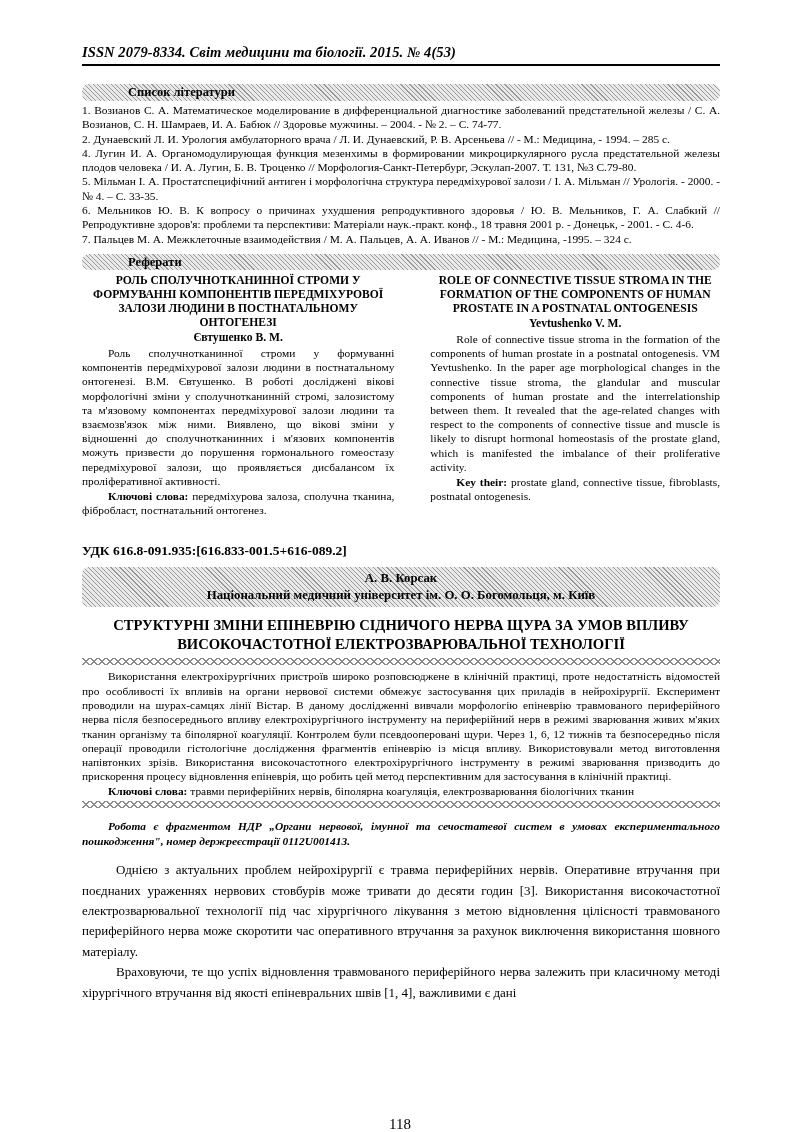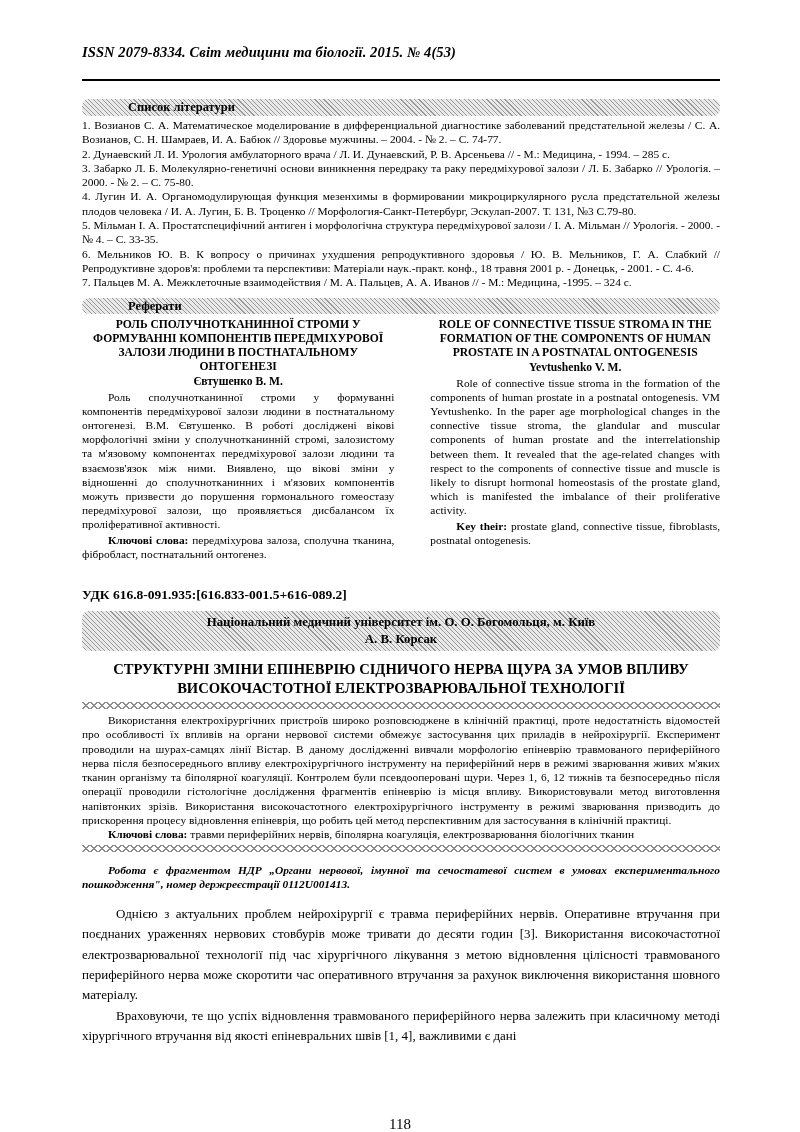--- a/index.html
+++ b/index.html
@@ -29,21 +29,21 @@
     width: 638px;
   }
 
   
   .running-head {
     font-family: "Liberation Serif", serif;
     font-style: italic;
     font-weight: bold;
     font-size: 14.5px;
     letter-spacing: .1px;
-    padding-bottom: 18px;
+    padding-bottom: 3px;
     white-space: nowrap;
   }
   .head-rule {
     border-bottom: 2.2px solid #000;
     margin-bottom: 18px;
   }
 
   
   .hatch-bar {
     background-color: #e9e9e9;
@@ -222,21 +222,20 @@
   <div class="content">
 
     <div class="running-head">ISSN 2079-8334. Світ медицини та біології. 2015. № 4(53)</div>
     <div class="head-rule"></div>
 
     <div class="hatch-bar bar-lit">Список літератури</div>
 
     <div class="ref-list">
       <p class="ref-item">1. Возианов С. А. Математическое моделирование в дифференциальной диагностике заболеваний предстательной железы / С. А. Возианов, С. Н. Шамраев, И. А. Бабюк // Здоровье мужчины. – 2004. - № 2. – С. 74-77.</p>
       <p class="ref-item">2. Дунаевский Л. И. Урология амбулаторного врача / Л. И. Дунаевский, Р. В. Арсеньева // - М.: Медицина, - 1994. – 285 с.</p>
-      <p class="ref-item">3. Забарко Л. Б. Молекулярно-генетичні основи виникнення передраку та раку передміхурової залози / Л. Б. Забарко // Урологія. – 2000. - № 2. – С. 75-80.</p>
       <p class="ref-item">4. Лугин И. А. Органомодулирующая функция мезенхимы в формировании микроциркулярного русла предстательной железы плодов человека / И. А. Лугин, Б. В. Троценко // Морфология-Санкт-Петербург, Эскулап-2007. Т. 131, №3 С.79-80.</p>
       <p class="ref-item">5. Мільман І. А. Простатспецифічний антиген і морфологічна структура передміхурової залози / І. А. Мільман // Урологія. - 2000. - № 4. – С. 33-35.</p>
       <p class="ref-item">6. Мельников Ю. В. К вопросу о причинах ухудшения репродуктивного здоровья / Ю. В. Мельников, Г. А. Слабкий // Репродуктивне здоров'я: проблеми та перспективи: Матеріали наук.-практ. конф., 18 травня 2001 р. - Донецьк, - 2001. - С. 4-6.</p>
       <p class="ref-item">7. Пальцев М. А. Межклеточные взаимодействия / М. А. Пальцев, А. А. Иванов // - М.: Медицина, -1995. – 324 с.</p>
     </div>
 
     <div class="hatch-bar bar-ref" style="margin-top:8px;">Реферати</div>
 
     <div class="abs-wrap">
       <div class="abs-col" style="width:331px;">
@@ -256,22 +255,22 @@
           <b>Key their:</b>
           <span>prostate gland, connective tissue, fibroblasts, postnatal ontogenesis.</span>
         </div>
       </div>
     </div>
 
 
     <div class="udk">УДК 616.8-091.935:[616.833-001.5+616-089.2]</div>
 
     <div class="hatch-bar bar-author">
+      <div>А. В. Корсак</div>
       <div>Національний медичний університет ім. О. О. Богомольця, м. Київ</div>
-      <div>А. В. Корсак</div>
     </div>
 
     <div class="art-title">СТРУКТУРНІ ЗМІНИ ЕПІНЕВРІЮ СІДНИЧОГО НЕРВА ЩУРА ЗА УМОВ ВПЛИВУ ВИСОКОЧАСТОТНОЇ ЕЛЕКТРОЗВАРЮВАЛЬНОЇ ТЕХНОЛОГІЇ</div>
 
     <div class="zigzag"></div>
 
     <div class="art-abs">Використання електрохірургічних пристроїв широко розповсюджене в клінічній практиці, проте недостатність відомостей про особливості їх впливів на органи нервової системи обмежує застосування цих приладів в нейрохірургії. Експеримент проводили на шурах-самцях лінії Вістар. В даному дослідженні вивчали морфологію епіневрію травмованого периферійного нерва після безпосереднього впливу електрохірургічного інструменту на периферійний нерв в режимі зварювання живих м'яких тканин організму та біполярної коагуляції. Контролем були псевдооперовані щури. Через 1, 6, 12 тижнів та безпосередньо після операції проводили гістологічне дослідження фрагментів епіневрію із місця впливу. Використовували метод виготовлення напівтонких зрізів. Використання високочастотного електрохірургічного інструменту в режимі зварювання призводить до прискорення процесу відновлення епіневрія, що робить цей метод перспективним для застосування в клінічній практиці.</div>
 
     <div class="art-kw">
       <b>Ключові слова:</b>

